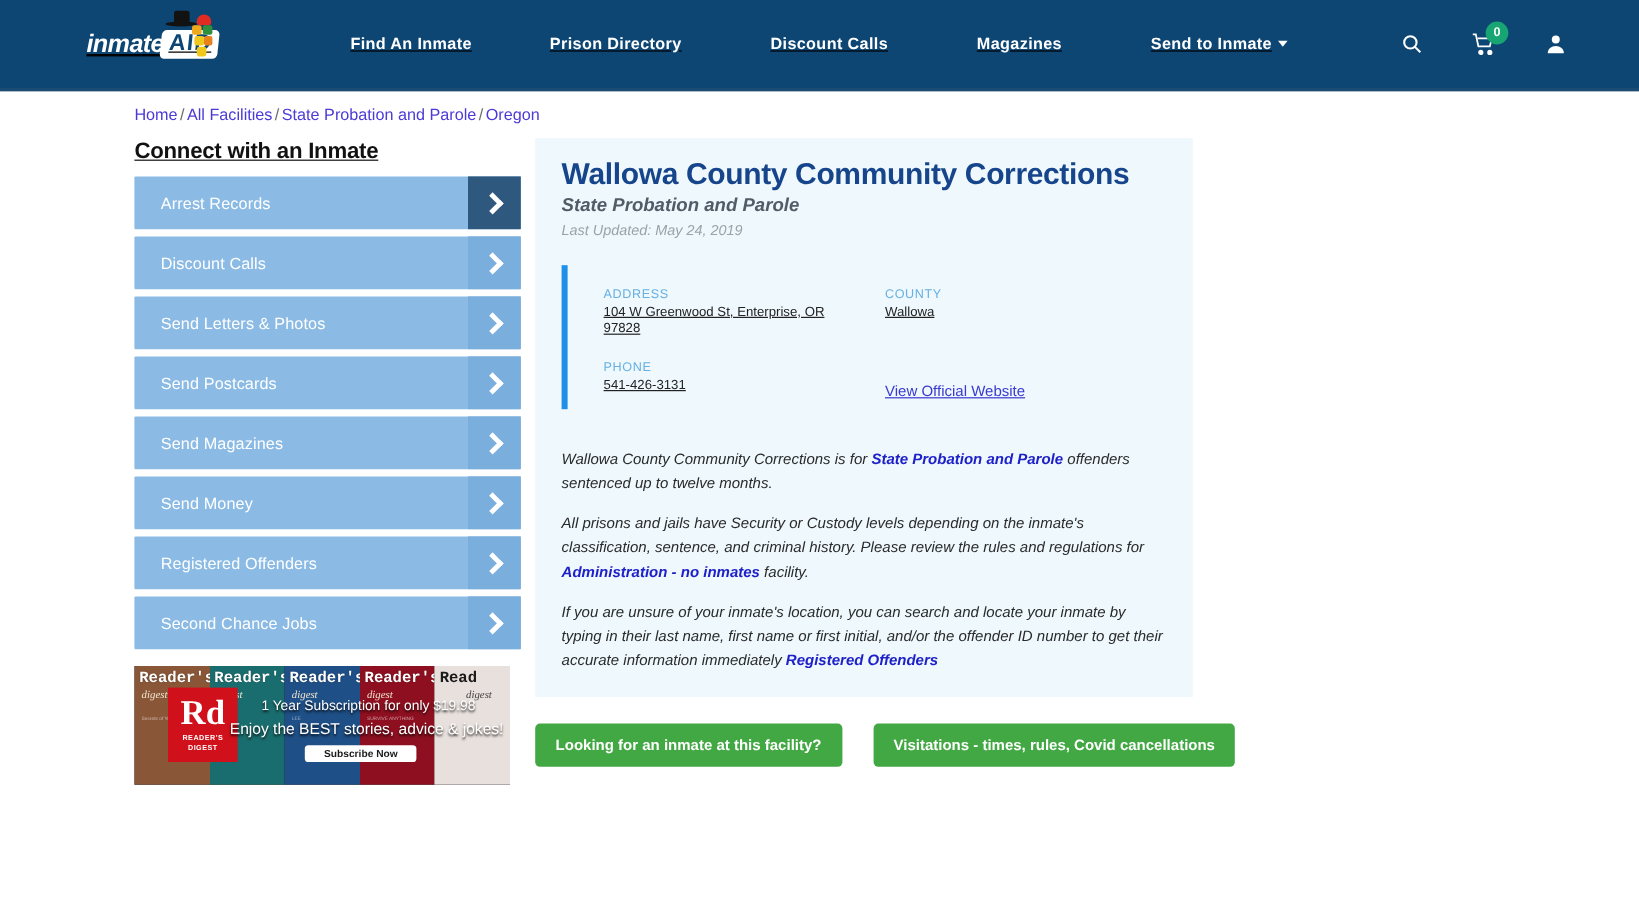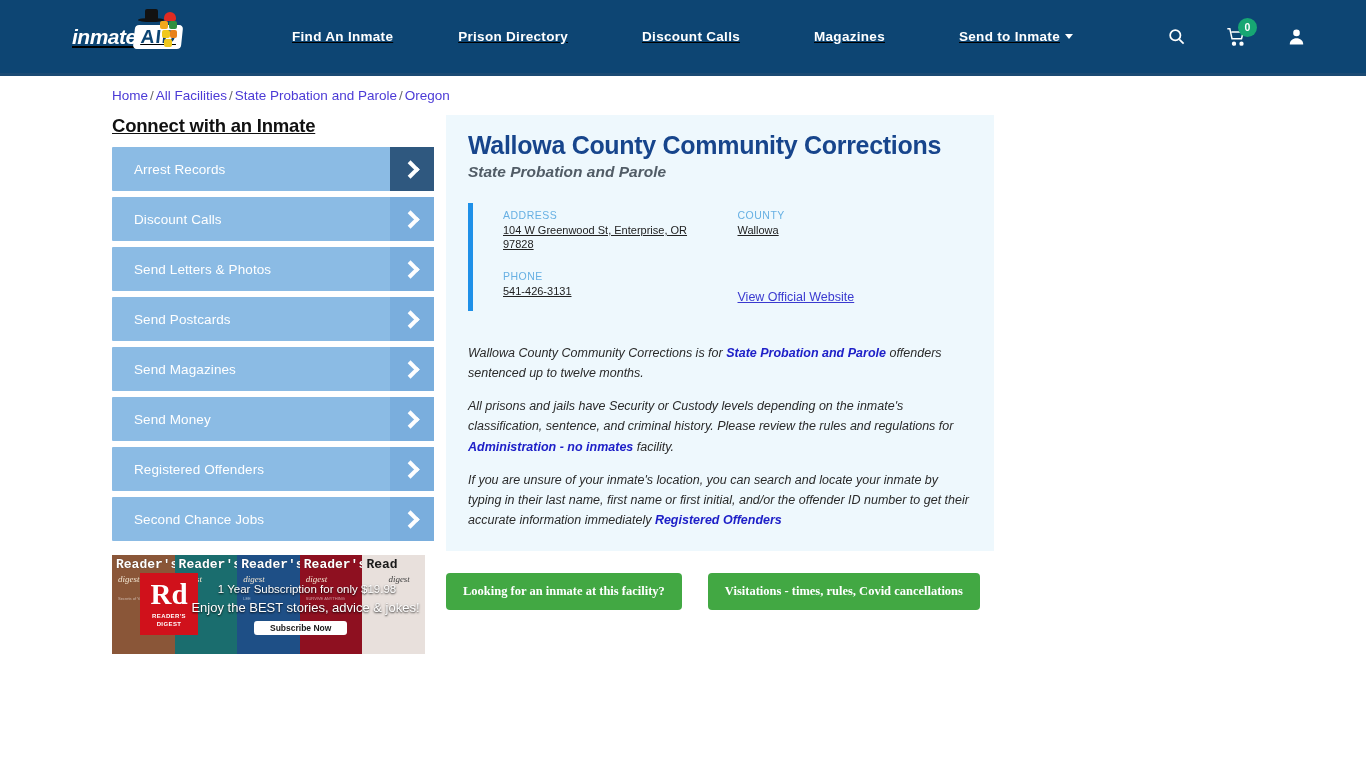--- a/index.html
+++ b/index.html
@@ -195,21 +195,21 @@
 
   .info-box {
     margin-top: 22px;
     border-left: 5px solid #1e90e8;
     padding: 6px 0 6px 30px;
     display: flex;
   }
   .info-col { width: 278px; }
   .info-label {
     color: #67b0e3; font-size: 10.5px;
-    letter-spacing: 0.5px; margin-bottom: 3px;
+    letter-spacing: 0.5px; margin-bottom: 3px; margin-top: 12px;
   }
   .info-value { color: #222222; font-size: 11px; line-height: 1.25; text-decoration: underline; }
   .info-group { margin-bottom: 19px; }
   .info-group:last-child { margin-bottom: 0; }
   .info-link {
     color: #3a3ad0; font-size: 12.5px;
     text-decoration: underline; cursor: pointer;
   }
   .spacer-30 { height: 30px; }
 
@@ -221,21 +221,21 @@
   }
   .body-text p:last-child { margin-bottom: 0; }
   .blink { color: #1e20c8; font-weight: bold; font-style: italic; cursor: pointer; }
 
   .btn-row { display: flex; gap: 26px; margin-top: 22px; }
   .gbtn {
     background: #42a843; color: #ffffff;
     font-size: 12.5px; font-weight: bold;
     padding: 11px 17px; border-radius: 4px;
     border: none; cursor: pointer;
-    font-family: Liberation Serif, serif;
+    font-family: Liberation Sans, sans-serif;
     white-space: nowrap;
   }
 </style>
 </head>
 <body>
 
 <div class="navbar">
   <div class="brand">
     <span class="brand-word">inmate</span>
     <span class="brand-aid">AID</span>
@@ -379,20 +379,21 @@
       <div class="ad-text1">1 Year Subscription for only $19.98</div>
       <div class="ad-text2">Enjoy the BEST stories, advice &amp; jokes!</div>
       <div class="ad-btn">Subscribe Now</div>
     </div>
   </div>
 
   <div class="content">
     <div class="panel">
       <div class="panel-title">Wallowa County Community Corrections</div>
       <div class="panel-sub">State Probation and Parole</div>
+      <div class="panel-updated">Last Updated: May 24, 2019</div>
 
       <div class="info-box">
         <div class="info-col">
           <div class="info-group">
             <div class="info-label">ADDRESS</div>
             <div class="info-value" style="max-width:210px">104 W Greenwood St, Enterprise, OR 97828</div>
           </div>
           <div class="info-group">
             <div class="info-label">PHONE</div>
             <div class="info-value">541-426-3131</div>

